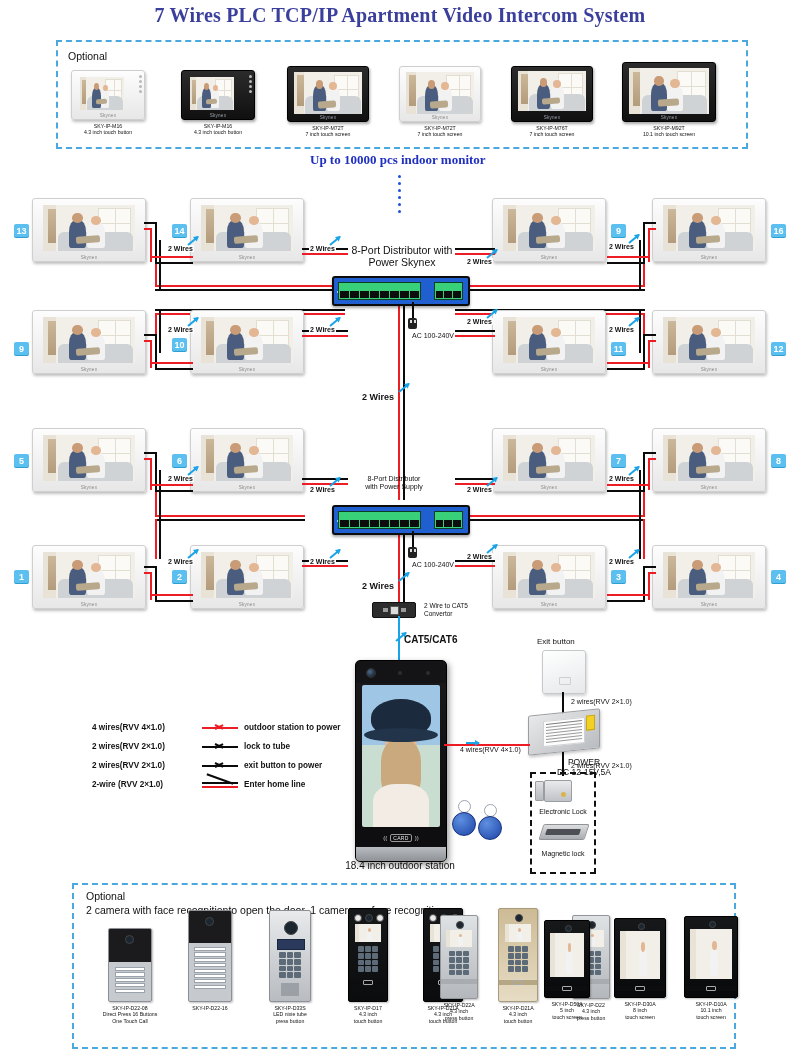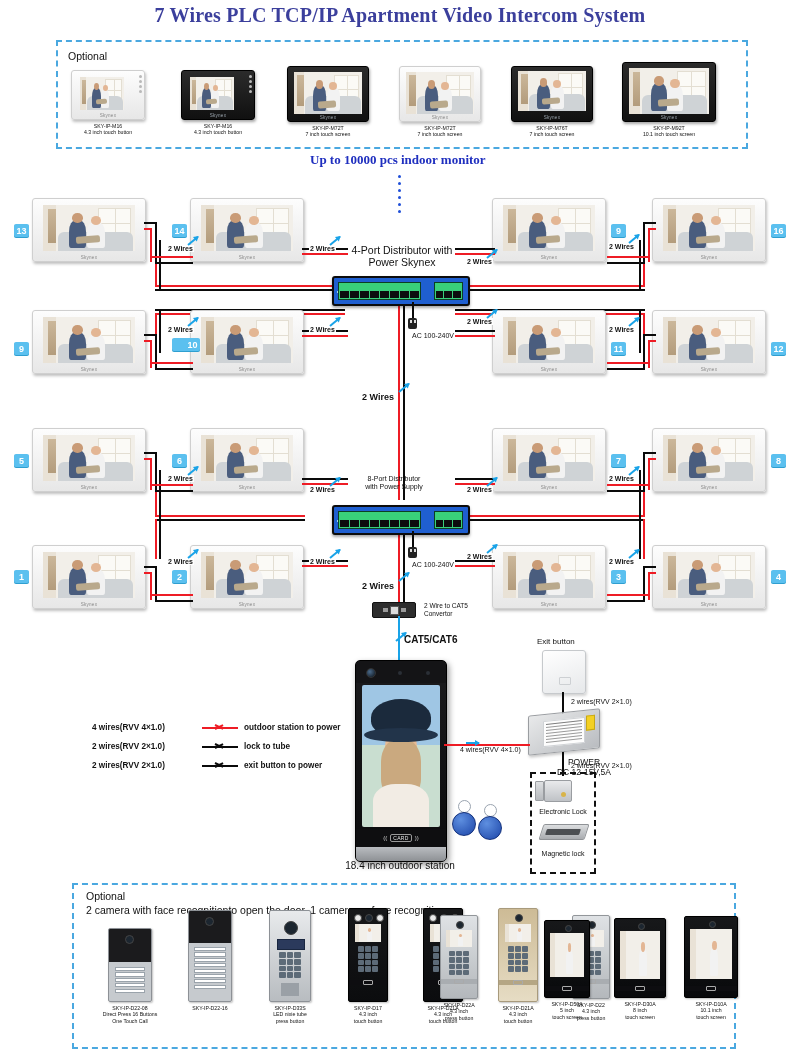--- a/index.html
+++ b/index.html
@@ -483,21 +483,21 @@
           <div class="win"></div>
           <div class="sofa"></div>
           <div class="p1"></div>
           <div class="p2"></div>
           <div class="book"></div>
         </div>
       </div>
     <div class="brand">Skynex</div>
   </div>
 </div>
-<div class="badge" style="left:172px;top:338px;padding-left:13px;">10</div>
+<div class="badge" style="left:172px;top:338px;">10</div>
 
 <div class="tile" style="left:492px;top:310px;">
   <div class="mon white" style="width:112px;height:62px;">
     <div class="scr" style="left:10px;top:6px;width:92px;height:46px;">
         <div class="photo">
           <div class="shelf"></div>
           <div class="win"></div>
           <div class="sofa"></div>
           <div class="p1"></div>
           <div class="p2"></div>
@@ -770,21 +770,21 @@
 <div class="tick" style="left:487px;top:552px;"></div>
 <div class="lbl2w" style="left:608px;top:558px;">2 Wires</div>
 <div class="tick" style="left:629px;top:557px;"></div>
 
 <div class="lbl2w" style="left:361px;top:392px;font-size:9px;">2 Wires</div>
 <div class="tick" style="left:399px;top:391px;"></div>
 <div class="lbl2w" style="left:361px;top:581px;font-size:9px;">2 Wires</div>
 <div class="tick" style="left:399px;top:580px;"></div>
 
 <div class="sw-title" style="left:342px;top:244px;width:120px;">
-  <span>4-Port Distributor with</span><br>
+  <span>8-Port Distributor with</span><br>
   <span>Power Skynex</span>
 </div>
 <div class="switch" style="left:332px;top:276px;width:134px;height:26px;">
   <div class="led"></div>
   <div class="ports">
       <i></i>
       <i></i>
       <i></i>
       <i></i>
       <i></i>
@@ -858,20 +858,29 @@
     </div>
     <div class="rt">lock to tube</div>
   </div>
   <div class="lg-row">
     <div class="lt">2 wires(RVV 2×1.0)</div>
     <div class="sym" style="color:#0a0a0a;">
       <div class="bar blk"></div>
         <div class="nick"></div>
     </div>
     <div class="rt">exit button to power</div>
+  </div>
+  <div class="lg-row">
+    <div class="lt">2-wire (RVV 2×1.0)</div>
+    <div class="sym">
+      <div class="dbl1"></div>
+        <div class="dbl2"></div>
+        <div class="diag"></div>
+    </div>
+    <div class="rt">Enter home line</div>
   </div>
 </div>
 
 <div id="outdoor">
   <div class="topbar"></div>
   <div class="cam"></div>
   <div class="ir" style="left:42px;"></div>
   <div class="ir" style="left:70px;"></div>
   <div class="face">
     <div class="head"></div>

